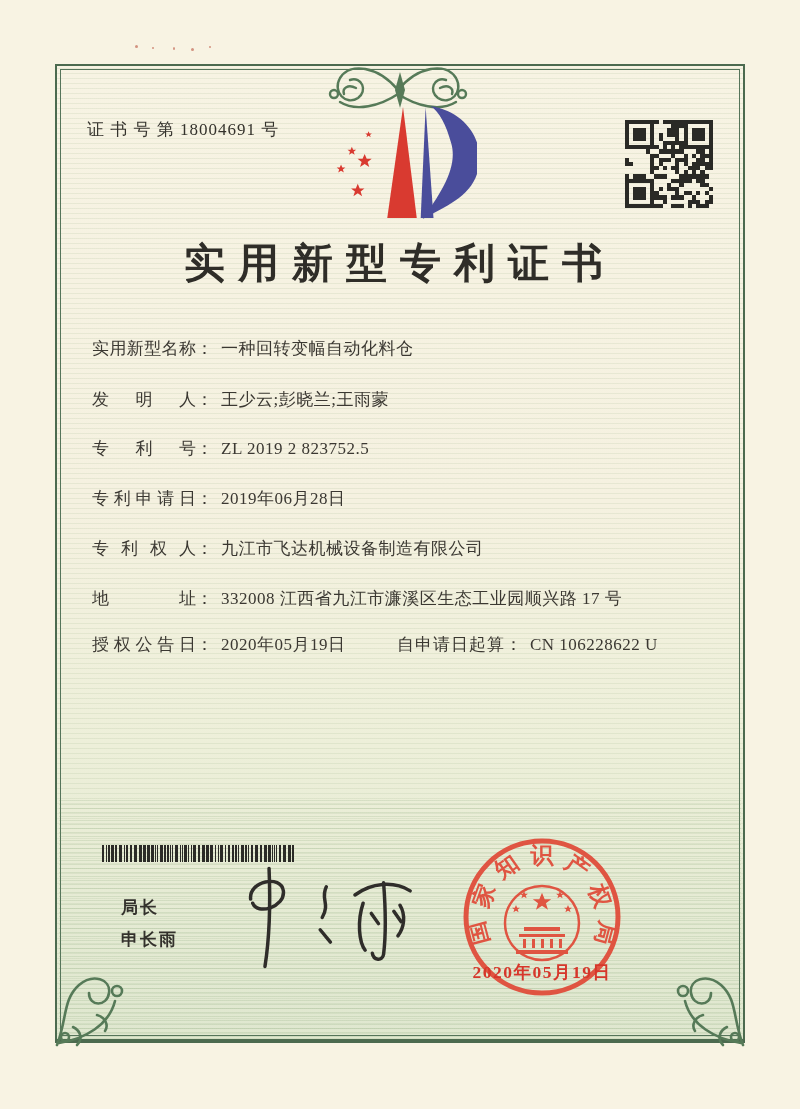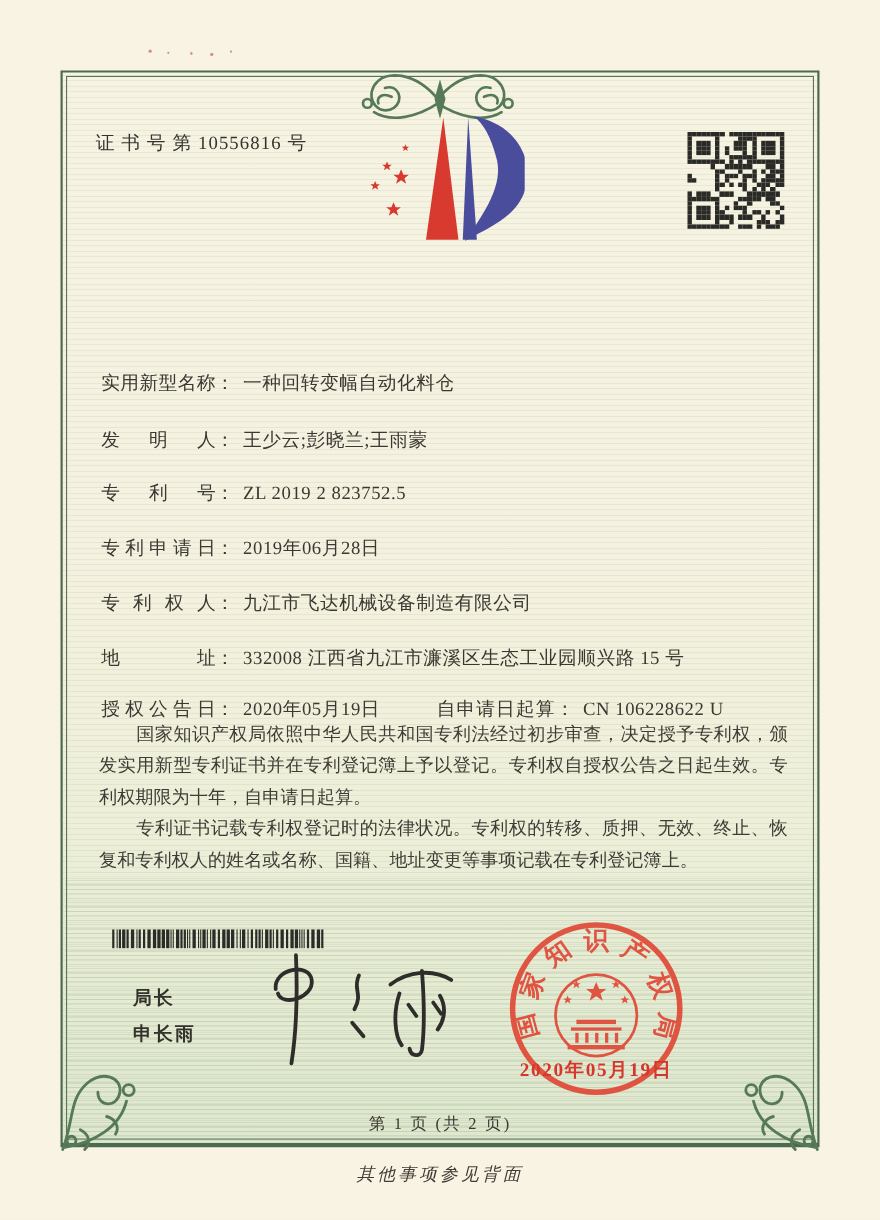--- a/index.html
+++ b/index.html
@@ -105,21 +105,21 @@
       <g fill="none" stroke="#567a58" stroke-width="2.6" stroke-linecap="round">
         <path d="M8,88 C18,62 14,42 30,28 C44,16 62,22 60,36 C58,50 40,50 40,36"></path>
         <path d="M10,86 C36,82 60,68 66,44"></path>
         <path d="M24,70 C32,74 34,82 28,88"></path>
         <path d="M48,58 C56,60 60,68 56,74"></path>
         <circle cx="68" cy="34" r="5"></circle>
         <circle cx="16" cy="80" r="4"></circle>
       </g>
     </svg>
 
-    <div class="cert-no">证 书 号 第 10556816 号</div>
+    <div class="cert-no">证 书 号 第 18004691 号</div>
 
     <svg class="logo" viewBox="0 0 150 122">
       <defs>
         <path id="lst" d="M0,-8 L2.35,-2.47 8,-2.47 3.4,1.1 5.2,6.7 0,3.3 -5.2,6.7 -3.4,1.1 -8,-2.47 -2.35,-2.47 Z"></path>
       </defs>
       <polygon points="75,5 89,118 59,118" fill="#d93a30"></polygon>
       <polygon points="98,5 106,118 93,118" fill="#4a4d9b"></polygon>
       <path d="M103,4 C140,10 157,40 152,66 C147,95 120,105 95,119 C114,92 131,66 124,42 C119,23 112,10 103,4 Z" fill="#4a4d9b"></path>
       <g fill="#d93a30">
         <use href="#lst" transform="translate(40,33) scale(0.42)"></use>
@@ -567,20 +567,21 @@
         <i class="on"></i>
         <i class=""></i>
         <i class="on"></i>
         <i class=""></i>
         <i class="on"></i>
         <i class="on"></i>
         <i class="on"></i>
         <i class=""></i>
       </div>
 
+    <div class="title">实用新型专利证书</div>
 
     <div class="field-row" style="top:271px">
       <span class="flabel">
           <span>实</span>
           <span>用</span>
           <span>新</span>
           <span>型</span>
           <span>名</span>
           <span>称</span>
         </span><span class="fcolon">：</span><span class="fvalue">一种回转变幅自动化料仓</span>
@@ -613,39 +614,35 @@
           <span>专</span>
           <span>利</span>
           <span>权</span>
           <span>人</span>
         </span><span class="fcolon">：</span><span class="fvalue">九江市飞达机械设备制造有限公司</span>
     </div>
     <div class="field-row" style="top:521px">
       <span class="flabel">
           <span>地</span>
           <span>址</span>
-        </span><span class="fcolon">：</span><span class="fvalue">332008 江西省九江市濂溪区生态工业园顺兴路 15 号</span>
+        </span><span class="fcolon">：</span><span class="fvalue">332008 江西省九江市濂溪区生态工业园顺兴路 17 号</span>
     </div>
     <div class="field-row" style="top:567px">
       <span class="flabel">
           <span>授</span>
           <span>权</span>
           <span>公</span>
           <span>告</span>
           <span>日</span>
         </span><span class="fcolon">：</span><span class="fvalue">2020年05月19日</span>
       <span class="field-pair2">
         <span class="flabel2">自申请日起算</span><span class="fcolon">：</span><span class="fvalue">CN 106228622 U</span>
       </span>
     </div>
 
-    <div class="paras">
-      <p>国家知识产权局依照中华人民共和国专利法经过初步审查，决定授予专利权，颁发实用新型专利证书并在专利登记簿上予以登记。专利权自授权公告之日起生效。专利权期限为十年，自申请日起算。</p>
-      <p>专利证书记载专利权登记时的法律状况。专利权的转移、质押、无效、终止、恢复和专利权人的姓名或名称、国籍、地址变更等事项记载在专利登记簿上。</p>
-    </div>
 
     <div class="barcode"><b style="width:2px"></b><s style="width:2px"></s><b style="width:1px"></b><s style="width:1px"></s><b style="width:2px"></b><s style="width:1px"></s><b style="width:3px"></b><s style="width:1px"></s><b style="width:2px"></b><s style="width:2px"></s><b style="width:3px"></b><s style="width:2px"></s><b style="width:1px"></b><s style="width:1px"></s><b style="width:2px"></b><s style="width:2px"></s><b style="width:2px"></b><s style="width:2px"></s><b style="width:3px"></b><s style="width:2px"></s><b style="width:3px"></b><s style="width:1px"></s><b style="width:3px"></b><s style="width:1px"></s><b style="width:3px"></b><s style="width:1px"></s><b style="width:3px"></b><s style="width:1px"></s><b style="width:1px"></b><s style="width:1px"></s><b style="width:1px"></b><s style="width:2px"></s><b style="width:3px"></b><s style="width:1px"></s><b style="width:2px"></b><s style="width:1px"></s><b style="width:2px"></b><s style="width:1px"></s><b style="width:1px"></b><s style="width:1px"></s><b style="width:1px"></b><s style="width:2px"></s><b style="width:3px"></b><s style="width:2px"></s><b style="width:1px"></b><s style="width:1px"></s><b style="width:1px"></b><s style="width:1px"></s><b style="width:3px"></b><s style="width:1px"></s><b style="width:1px"></b><s style="width:2px"></s><b style="width:1px"></b><s style="width:1px"></s><b style="width:3px"></b><s style="width:2px"></s><b style="width:2px"></b><s style="width:2px"></s><b style="width:3px"></b><s style="width:1px"></s><b style="width:3px"></b><s style="width:1px"></s><b style="width:3px"></b><s style="width:2px"></s><b style="width:1px"></b><s style="width:2px"></s><b style="width:1px"></b><s style="width:1px"></s><b style="width:3px"></b><s style="width:2px"></s><b style="width:1px"></b><s style="width:2px"></s><b style="width:2px"></b><s style="width:2px"></s><b style="width:2px"></b><s style="width:1px"></s><b style="width:2px"></b><s style="width:1px"></s><b style="width:1px"></b><s style="width:2px"></s><b style="width:3px"></b><s style="width:1px"></s><b style="width:2px"></b><s style="width:1px"></s><b style="width:1px"></b><s style="width:2px"></s><b style="width:2px"></b><s style="width:2px"></s><b style="width:3px"></b><s style="width:2px"></s><b style="width:2px"></b><s style="width:2px"></s><b style="width:3px"></b><s style="width:1px"></s><b style="width:3px"></b><s style="width:1px"></s><b style="width:1px"></b><s style="width:1px"></s><b style="width:1px"></b><s style="width:1px"></s><b style="width:1px"></b><s style="width:2px"></s><b style="width:2px"></b><s style="width:2px"></s><b style="width:3px"></b><s style="width:2px"></s><b style="width:3px"></b><s style="width:1px"></s><b style="width:2px"></b><s style="width:2px"></s></div>
 
     <div class="issuer-title">局长</div>
     <div class="issuer-name">申长雨</div>
 
     <svg class="signature" viewBox="0 0 220 105">
       <g fill="none" stroke="#2f2d2a" stroke-width="3.4" stroke-linecap="round">
         <path d="M28,34 C26,16 58,10 60,26 C62,42 34,50 30,38"></path>
         <path d="M46,4 C47,28 48,62 42,100"></path>
@@ -686,17 +683,15 @@
         <rect x="71" y="112" width="3" height="9"></rect>
         <rect x="80" y="112" width="3" height="9"></rect>
         <rect x="89" y="112" width="3" height="9"></rect>
         <rect x="98" y="112" width="3" height="9"></rect>
         <rect x="107" y="112" width="3" height="9"></rect>
         <rect x="64" y="123" width="52" height="4"></rect>
       </g>
     </svg>
     <div class="seal-date">2020年05月19日</div>
 
-    <div class="page-num">第 1 页 (共 2 页)</div>
   </div>
 
-  <div class="back-note">其他事项参见背面</div>
 </div>
 
 </body></html>

